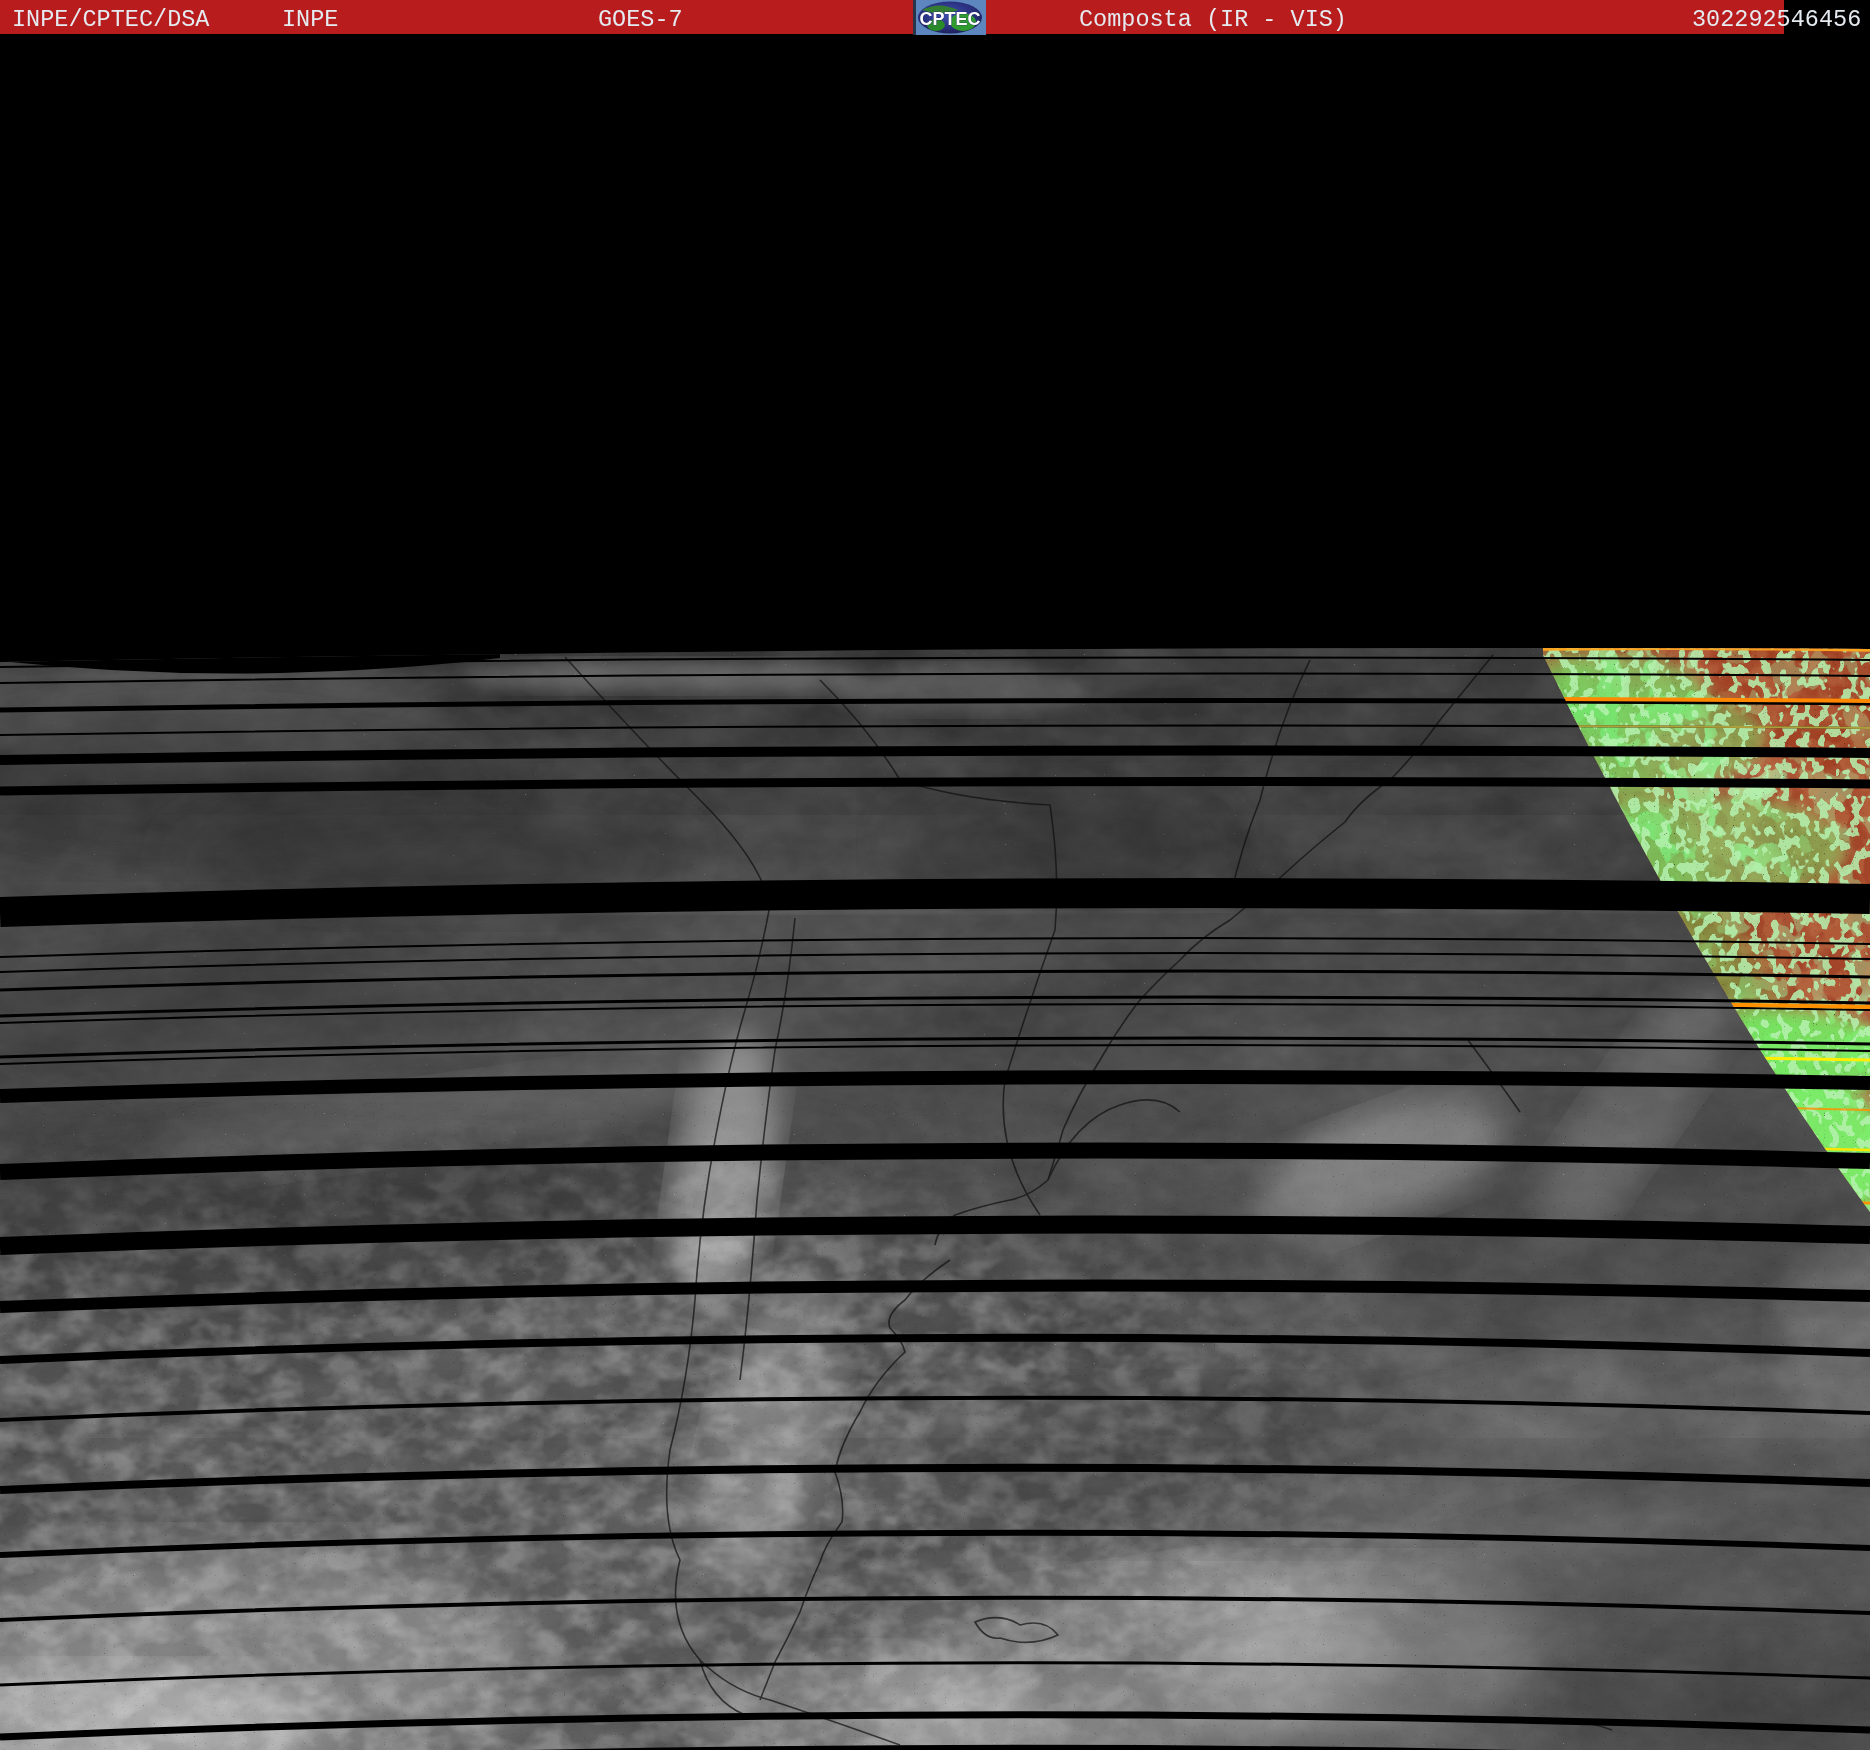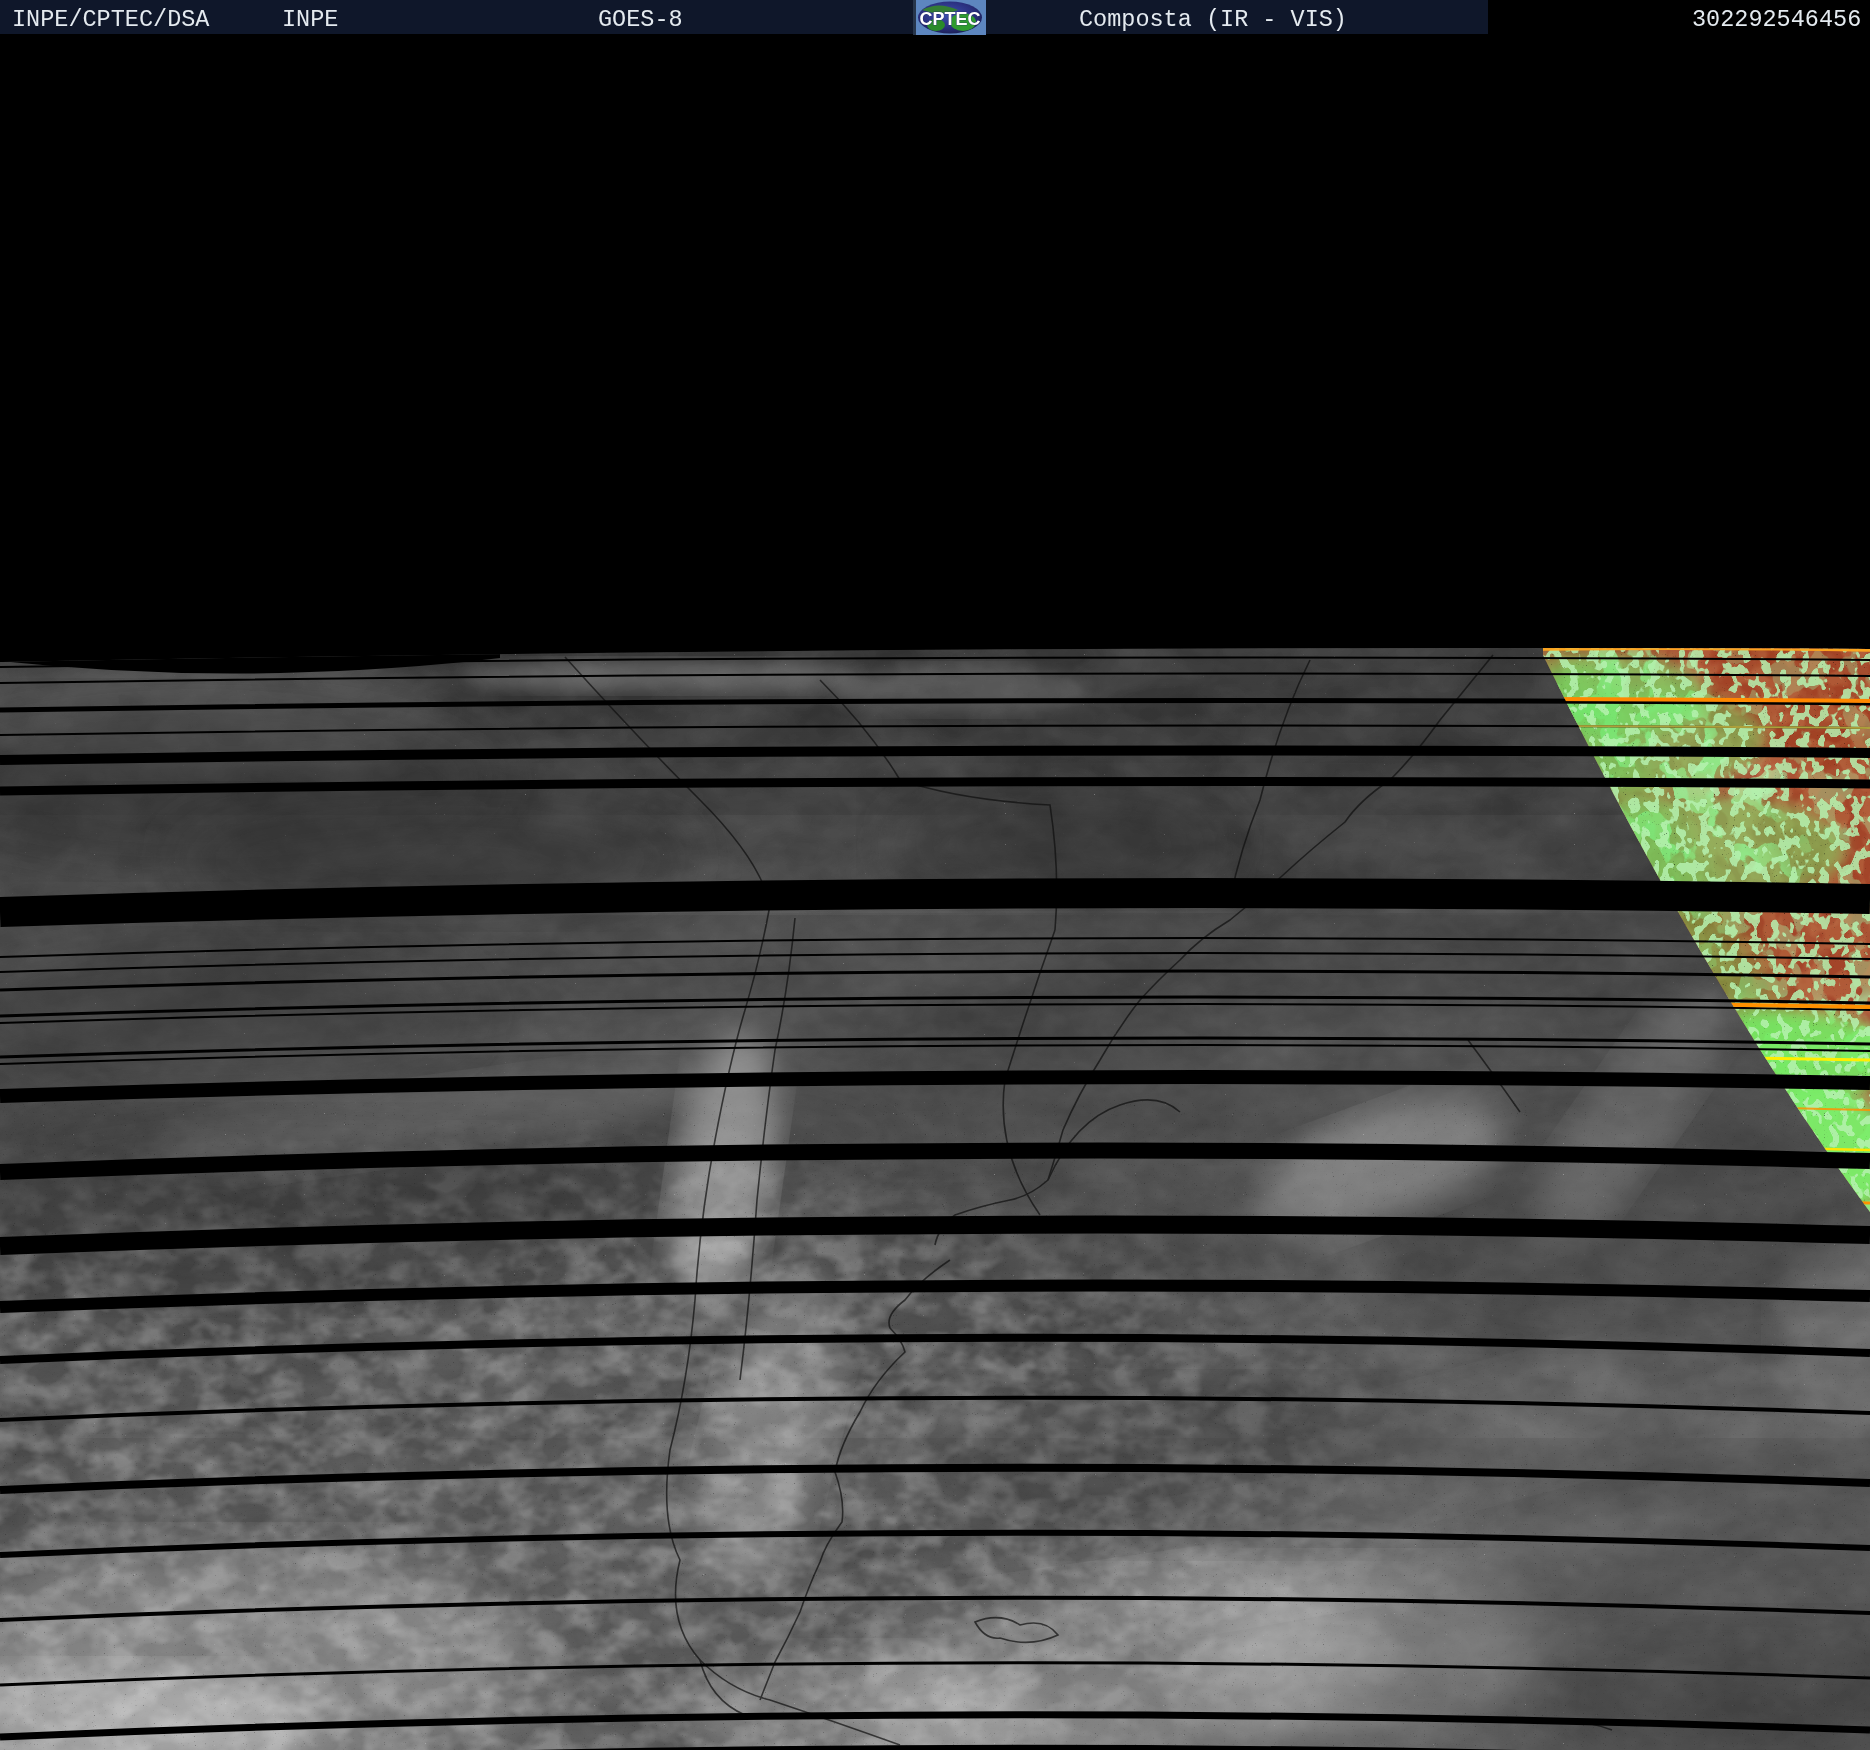--- a/index.html
+++ b/index.html
@@ -1,27 +1,27 @@
 <!DOCTYPE html>
 <html><head>
 <meta charset="utf-8">
 <style>
 html,body{margin:0;padding:0;background:#000;}
 body{width:1870px;height:1750px;position:relative;overflow:hidden;}
-.hdr{position:absolute;top:0;left:0;width:1488px;height:34px;background:#0f172a;
+.hdr{position:absolute;top:0;left:0;width:1784px;height:34px;background:#b91c1c;
  font-family:"Liberation Mono",monospace;font-size:23.5px;color:#e4eaef;z-index:3;}
 .hdr span{position:absolute;top:6px;white-space:pre;}
 svg{position:absolute;top:0;left:0;z-index:4;}
 </style>
 </head>
 <body>
 <div class="hdr">
  <span style="left:12px">INPE/CPTEC/DSA</span>
  <span style="left:282px">INPE</span>
- <span style="left:598px">GOES-8</span>
+ <span style="left:598px">GOES-7</span>
  <span style="left:1079px">Composta (IR - VIS)</span>
  <span style="left:1692px">302292546456</span>
 </div>
 <svg width="1870" height="1750" viewBox="0 0 1870 1750">
 <defs>
  <clipPath id="earth">
         <path d="M0,662 Q935,644 1870,649 L1870,1750 L0,1750 Z"></path>
       </clipPath>
  <clipPath id="colr">
         <path d="M1543,628 L1870,628 L1870,1212 Q1706,988 1543,655 Z"></path>

